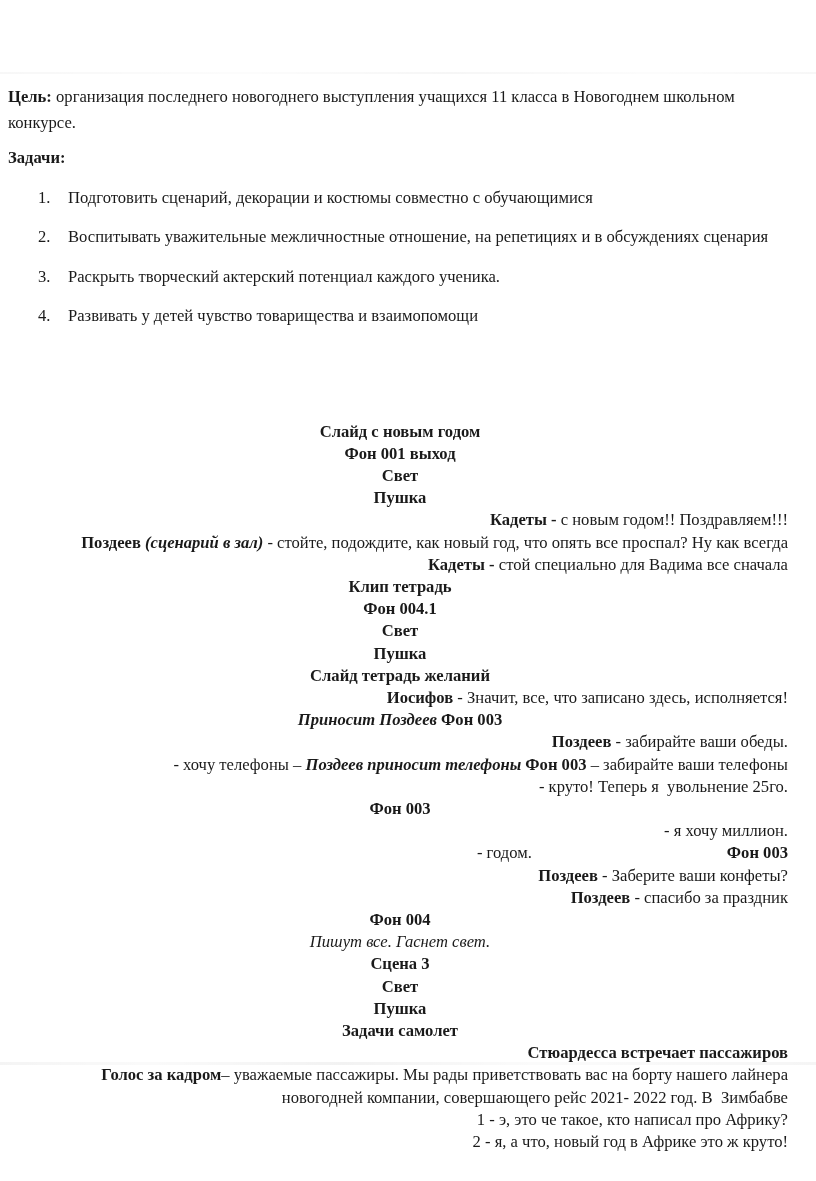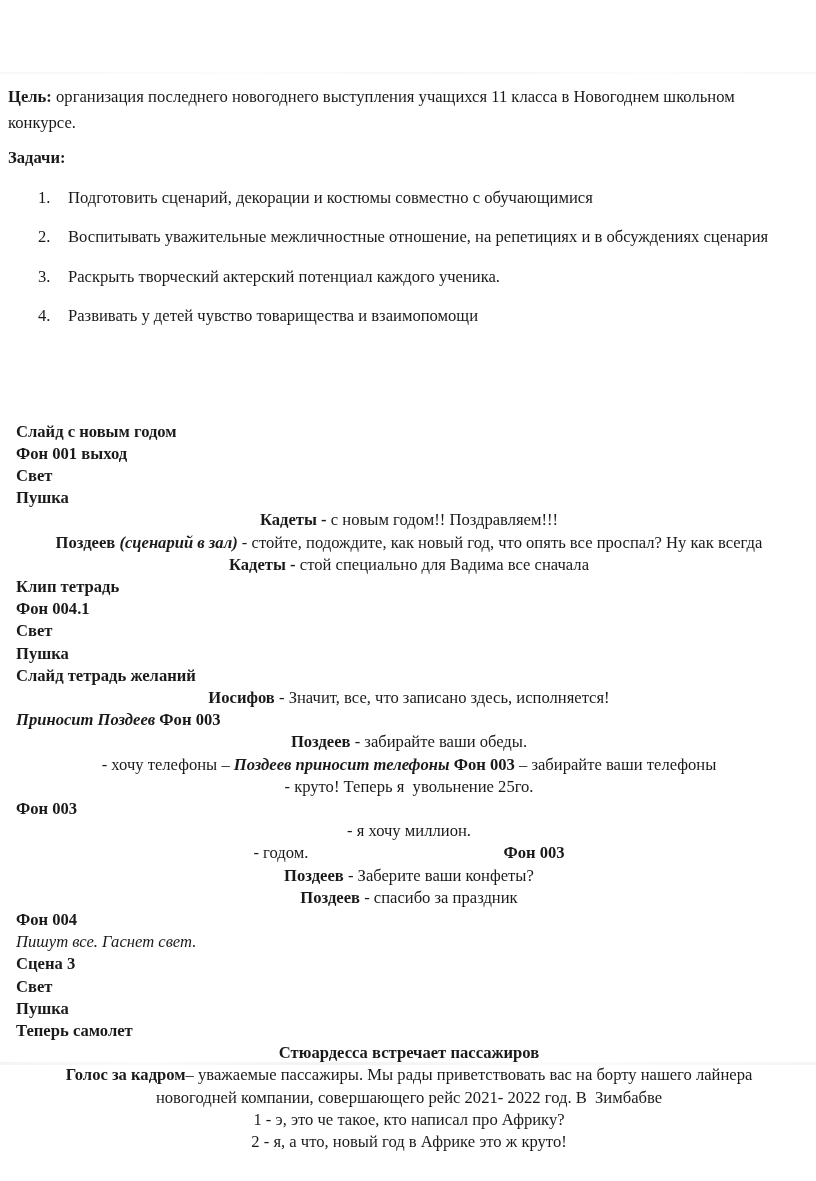--- a/index.html
+++ b/index.html
@@ -69,26 +69,25 @@
   
   .script {
     margin-top: 0;
   }
   .line {
     font-size: 16.6px;
     line-height: 22.2px;
     white-space: pre-wrap;
   }
   .line.center {
-    text-align: left;
+    text-align: center;
     width: 800px;
     margin-left: -8px;
-    padding-left: 16px;
-  }
-  .line.left { text-align: center; margin-left: 22px; }
+  }
+  .line.left { text-align: right; margin-left: 22px; }
 
   
   .inline-cue {
     display: inline-block;
     margin-left: 195px;
     font-weight: bold;
   }
 
   
   .scan-edge {
@@ -182,21 +181,21 @@
 
       <div class="line left"><span class="b">Поздеев</span><span> - Заберите ваши конфеты?</span></div>
 
       <div class="line left"><span class="b">Поздеев</span><span> - спасибо за праздник</span></div>
 
       <div class="line center b">Фон 004</div>
       <div class="line center i">Пишут все. Гаснет свет.</div>
       <div class="line center b">Сцена 3</div>
       <div class="line center b">Свет</div>
       <div class="line center b">Пушка</div>
-      <div class="line center b">Теперь самолет</div>
+      <div class="line center b">Задачи самолет</div>
 
       <div class="line left b">Стюардесса встречает пассажиров</div>
 
       <div class="line left"><span class="b">Голос за кадром</span><span>– уважаемые пассажиры. Мы рады приветствовать вас на борту нашего лайнера новогодней компании, совершающего рейс 2021- 2022 год. В  Зимбабве</span></div>
 
       <div class="line left">1 - э, это че такое, кто написал про Африку?</div>
       <div class="line left">2 - я, а что, новый год в Африке это ж круто!</div>
 
     </div>
   </div>

